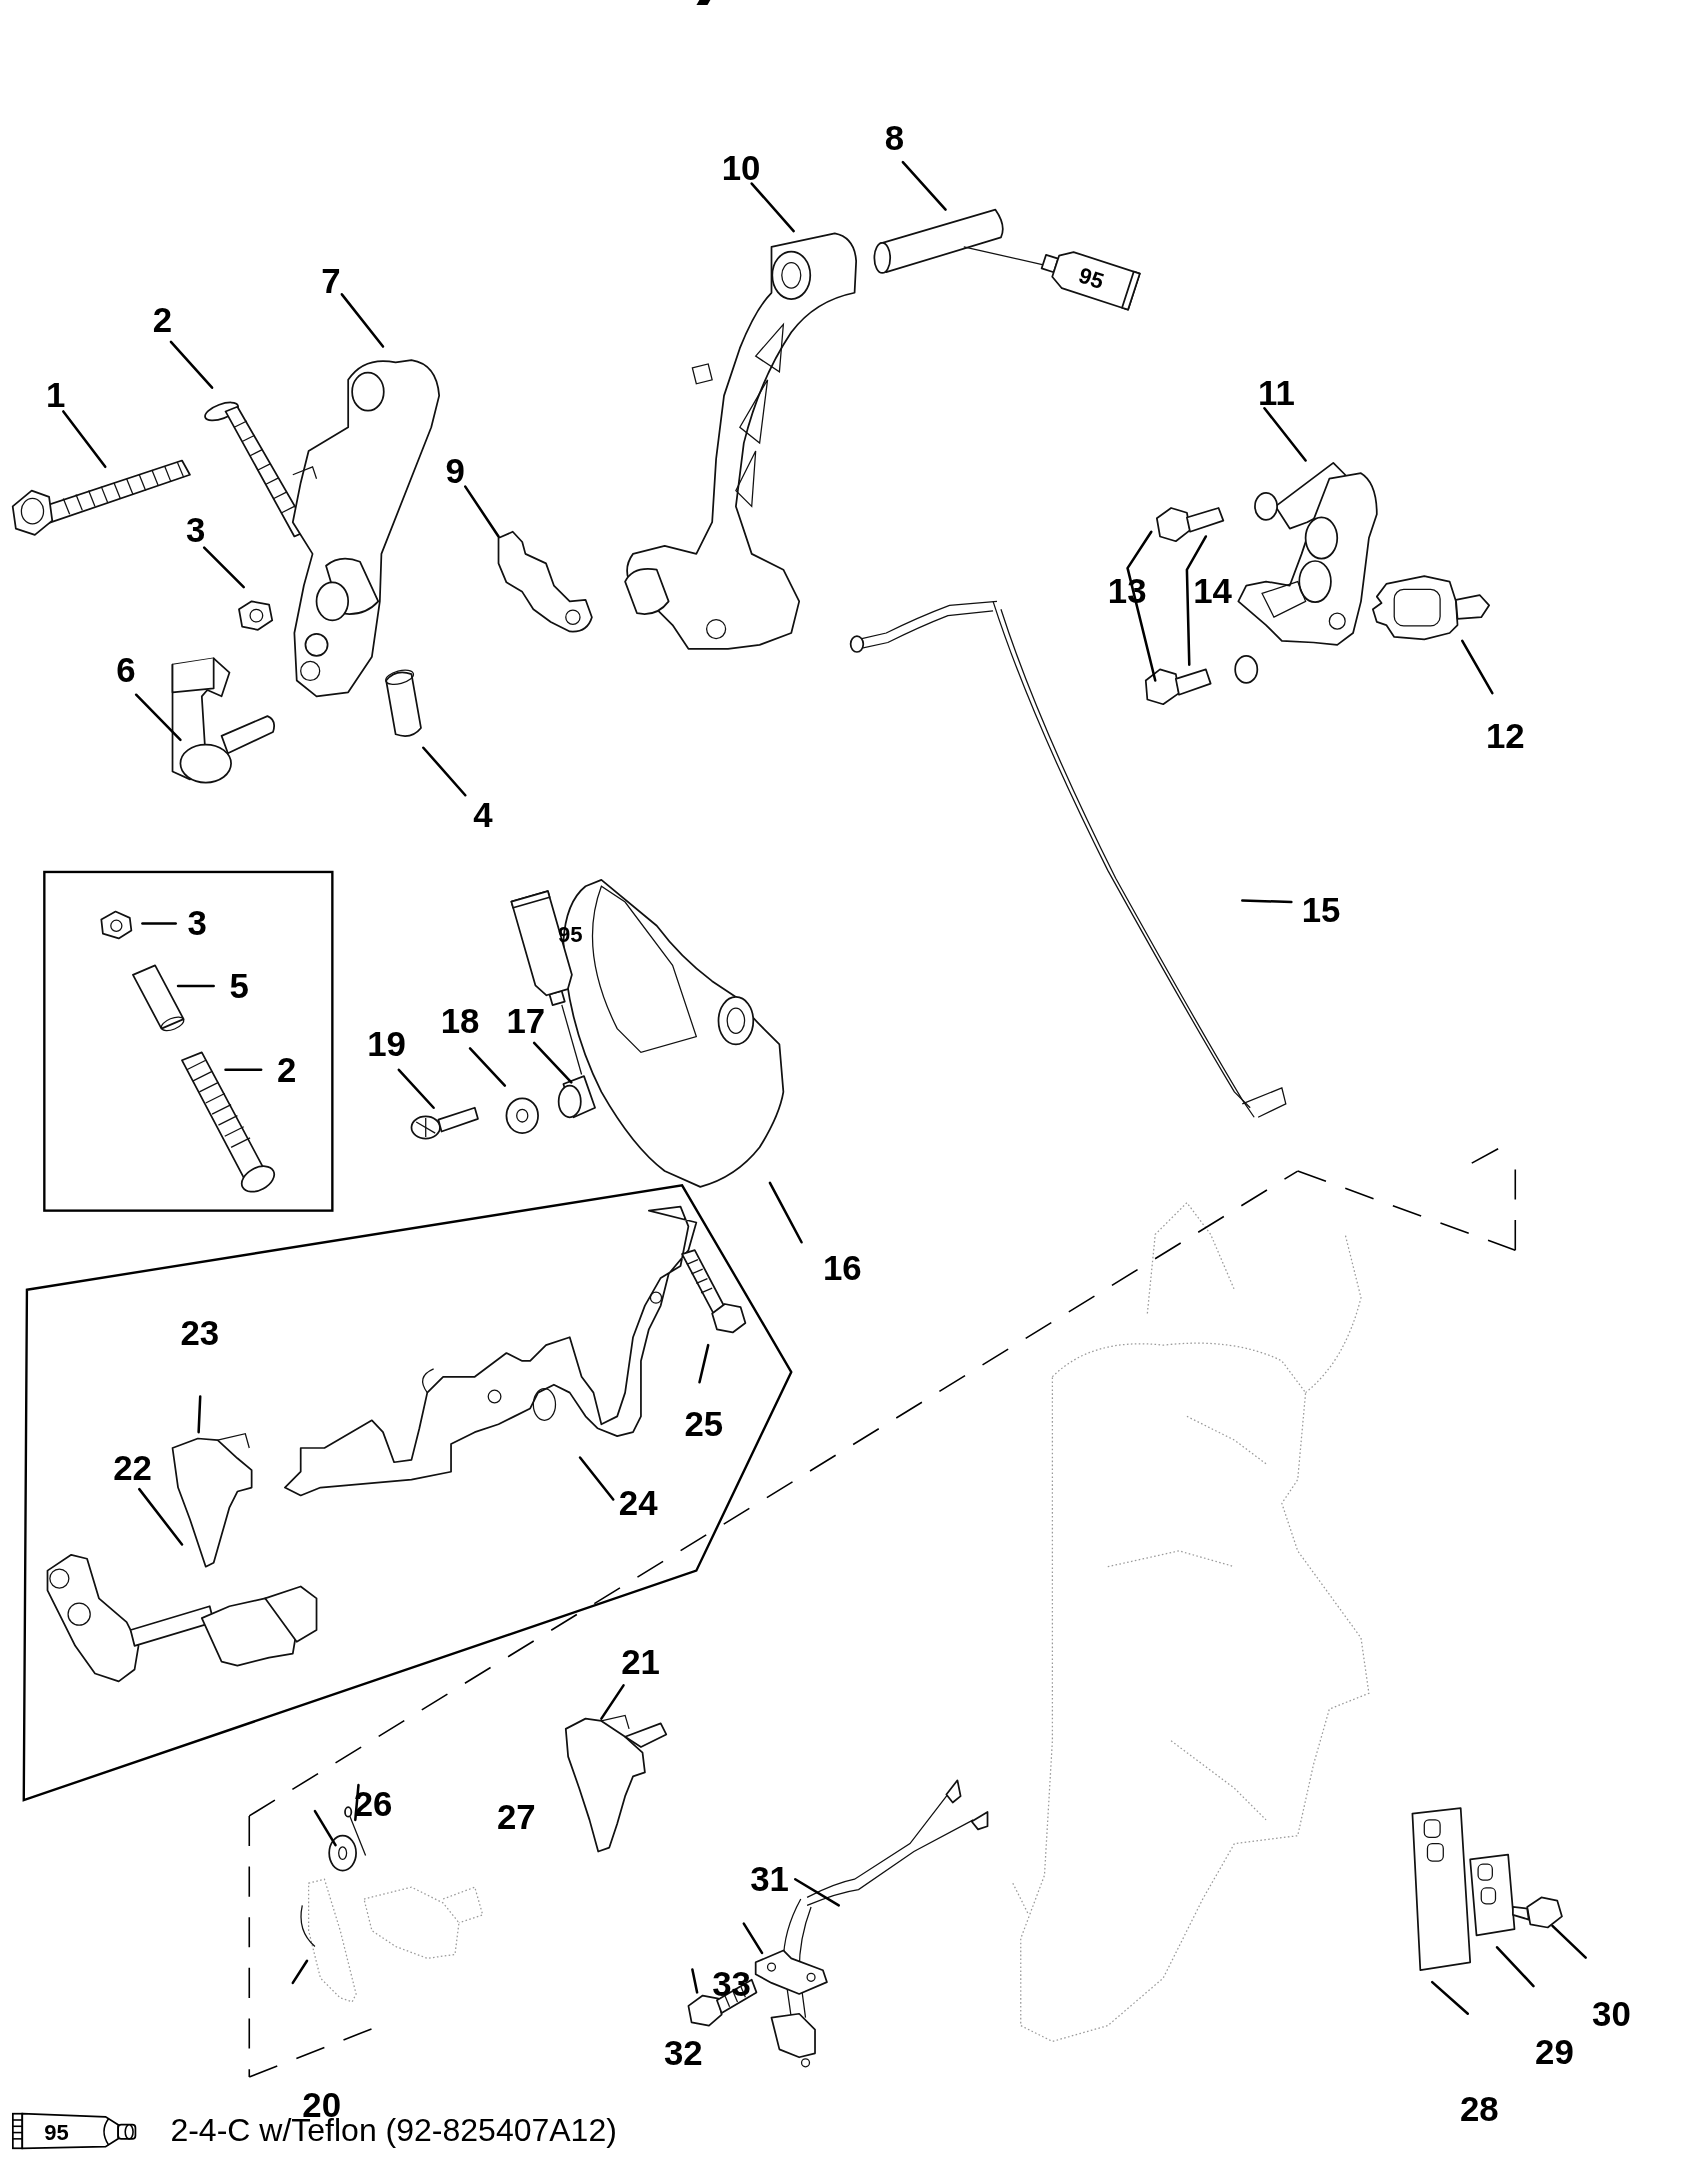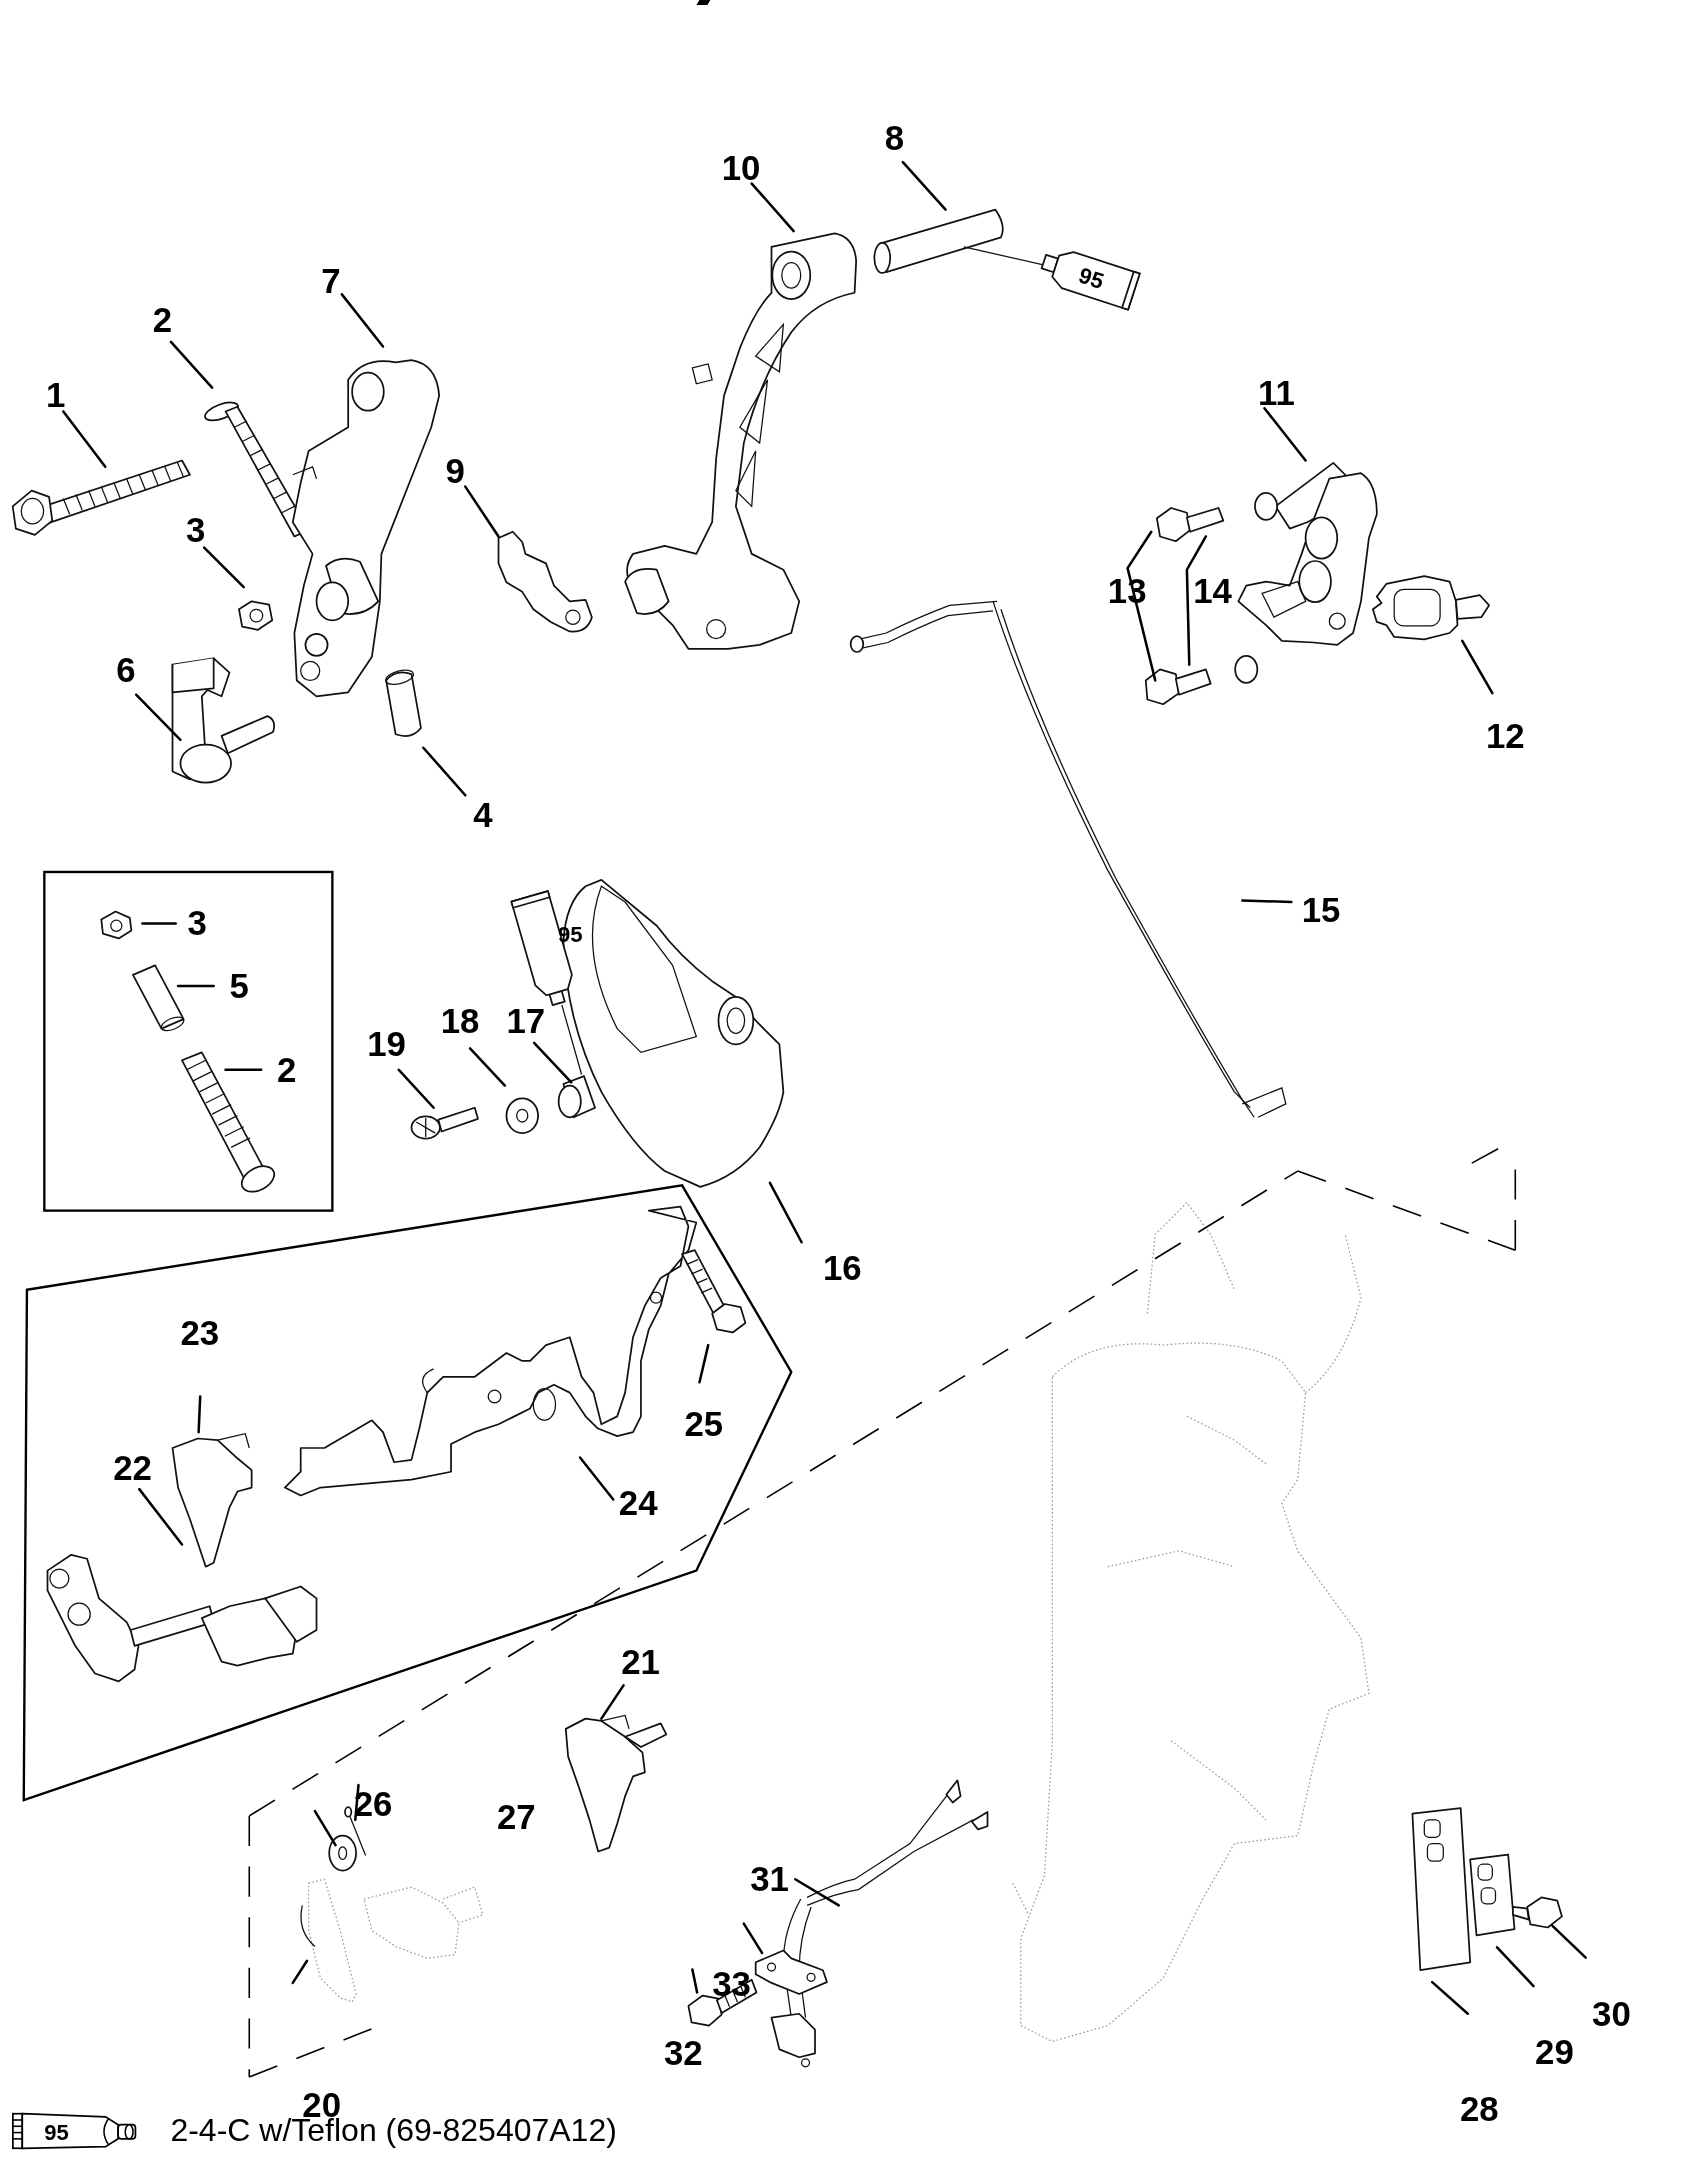--- a/index.html
+++ b/index.html
@@ -407,15 +407,15 @@
     <line x1="2" y1="14" x2="14" y2="14" stroke="#000" stroke-width="2"></line>
     <line x1="2" y1="22" x2="14" y2="22" stroke="#000" stroke-width="2"></line>
     <line x1="2" y1="30" x2="14" y2="30" stroke="#000" stroke-width="2"></line>
     <line x1="2" y1="38" x2="14" y2="38" stroke="#000" stroke-width="2"></line>
     <path d="M14 6 L120 10 L136 20 L136 38 L120 48 L14 50 Z" fill="#fff" stroke="#000" stroke-width="2.2"></path>
     <path d="M124 12 Q112 28 124 46" fill="none" stroke="#000" stroke-width="2"></path>
     <rect x="136" y="20" width="22" height="18" rx="4" fill="#fff" stroke="#000" stroke-width="2.2"></rect>
     <ellipse cx="150" cy="29" rx="5" ry="9" fill="#fff" stroke="#000" stroke-width="2"></ellipse>
     <text x="42" y="40" font-family="Liberation Sans, sans-serif" font-weight="bold" font-size="28">95</text>
   </svg>
-  <span class="legend-text">2-4-C w/Teflon (69-825407A12)</span>
+  <span class="legend-text">2-4-C w/Teflon (92-825407A12)</span>
 </div>
 
 
 </body></html>

